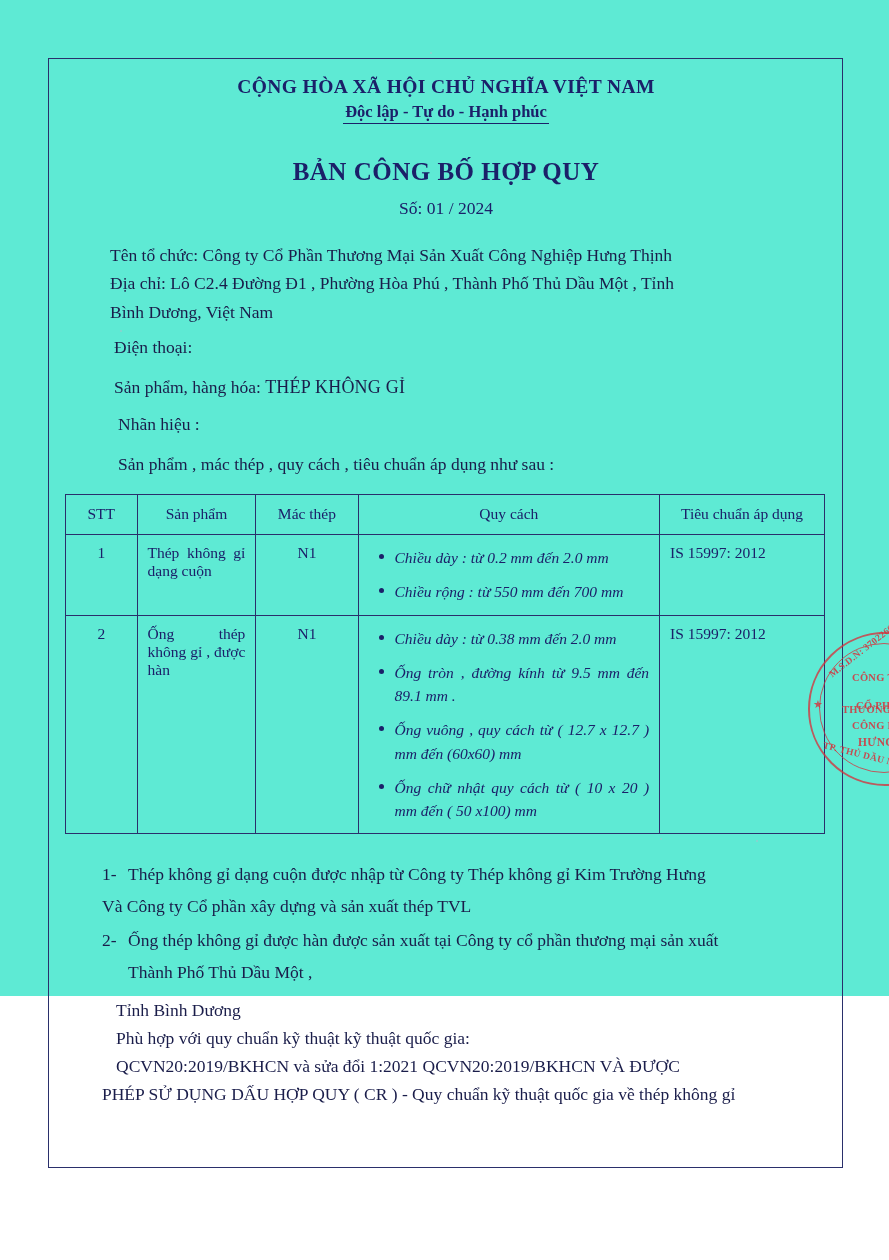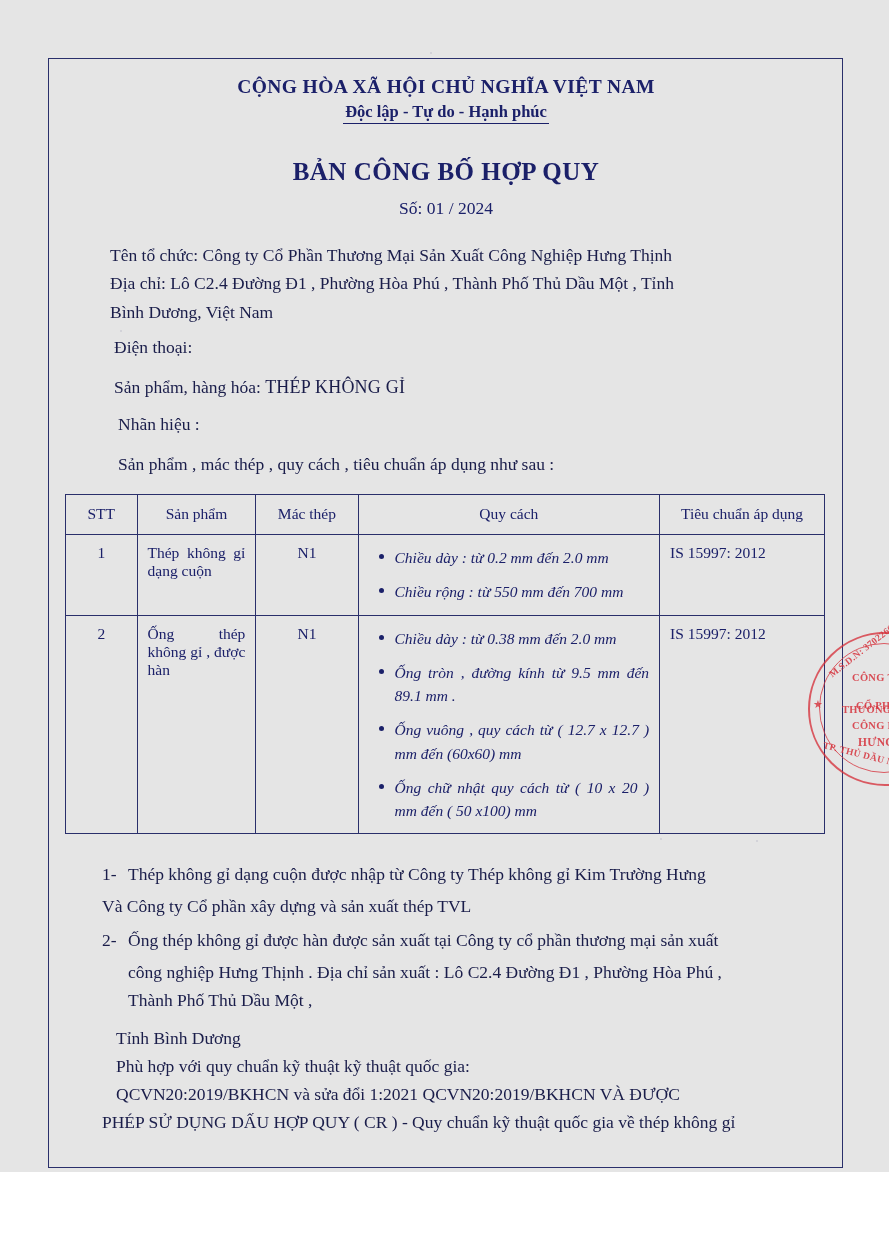--- a/index.html
+++ b/index.html
@@ -12,22 +12,22 @@
     height: 1260px;
     font-family: "Liberation Serif", serif;
     color: #1a1d4a;
     position: relative;
     overflow: hidden;
   }
   .page {
     position: absolute;
     left: 0; top: 0;
     width: 889px;
-    height: 1172px;
-    background: #e5e5e5;
+    height: 996px;
+    background: #5eead4;
   }
   
   .scan-frame {
     position: absolute;
     left: 48px;
     top: 58px;
     width: 795px;
     height: 1110px;
     border: 1px solid #2a2f6b;
     box-sizing: border-box;
@@ -311,21 +311,20 @@
     <div class="notes">
       <div class="note-item">
         <span class="note-num">1-</span>
         <span>Thép không gỉ dạng cuộn được nhập từ Công ty Thép không gỉ Kim Trường Hưng</span>
       </div>
       <div>Và Công ty Cổ phần xây dựng và sản xuất thép TVL</div>
       <div class="note-item" style="margin-top:6px;">
         <span class="note-num">2-</span>
         <span>Ống thép không gỉ được hàn được sản xuất tại Công ty cổ phần thương mại sản xuất</span>
       </div>
-      <div class="note-cont">công nghiệp Hưng Thịnh . Địa chỉ sản xuất : Lô C2.4 Đường Đ1 , Phường Hòa Phú ,</div>
       <div class="note-cont">Thành Phố Thủ Dầu Một ,</div>
     </div>
 
     <div class="tail-block">
       <div class="tail-line-indent">Tỉnh Bình Dương</div>
       <div class="tail-line-indent">Phù hợp với quy chuẩn kỹ thuật kỹ thuật quốc gia:</div>
       <div class="tail-justify">QCVN20:2019/BKHCN và sửa đổi 1:2021  QCVN20:2019/BKHCN VÀ ĐƯỢC</div>
       <div class="tail-wide" style="padding-left:0;">PHÉP SỬ DỤNG DẤU HỢP QUY ( CR ) -  Quy chuẩn kỹ thuật quốc gia về thép không gỉ</div>
     </div>
 

